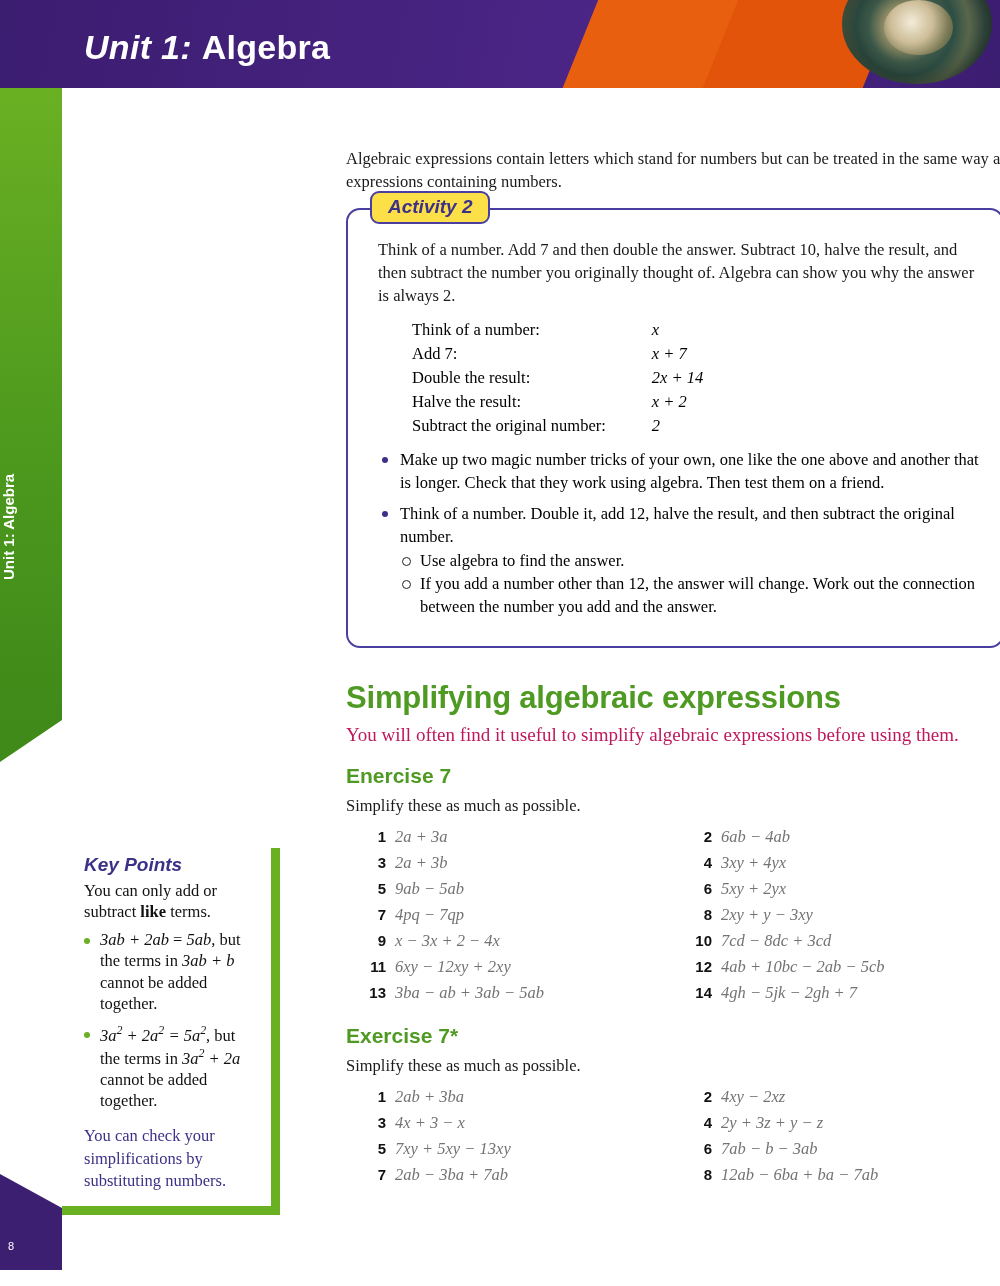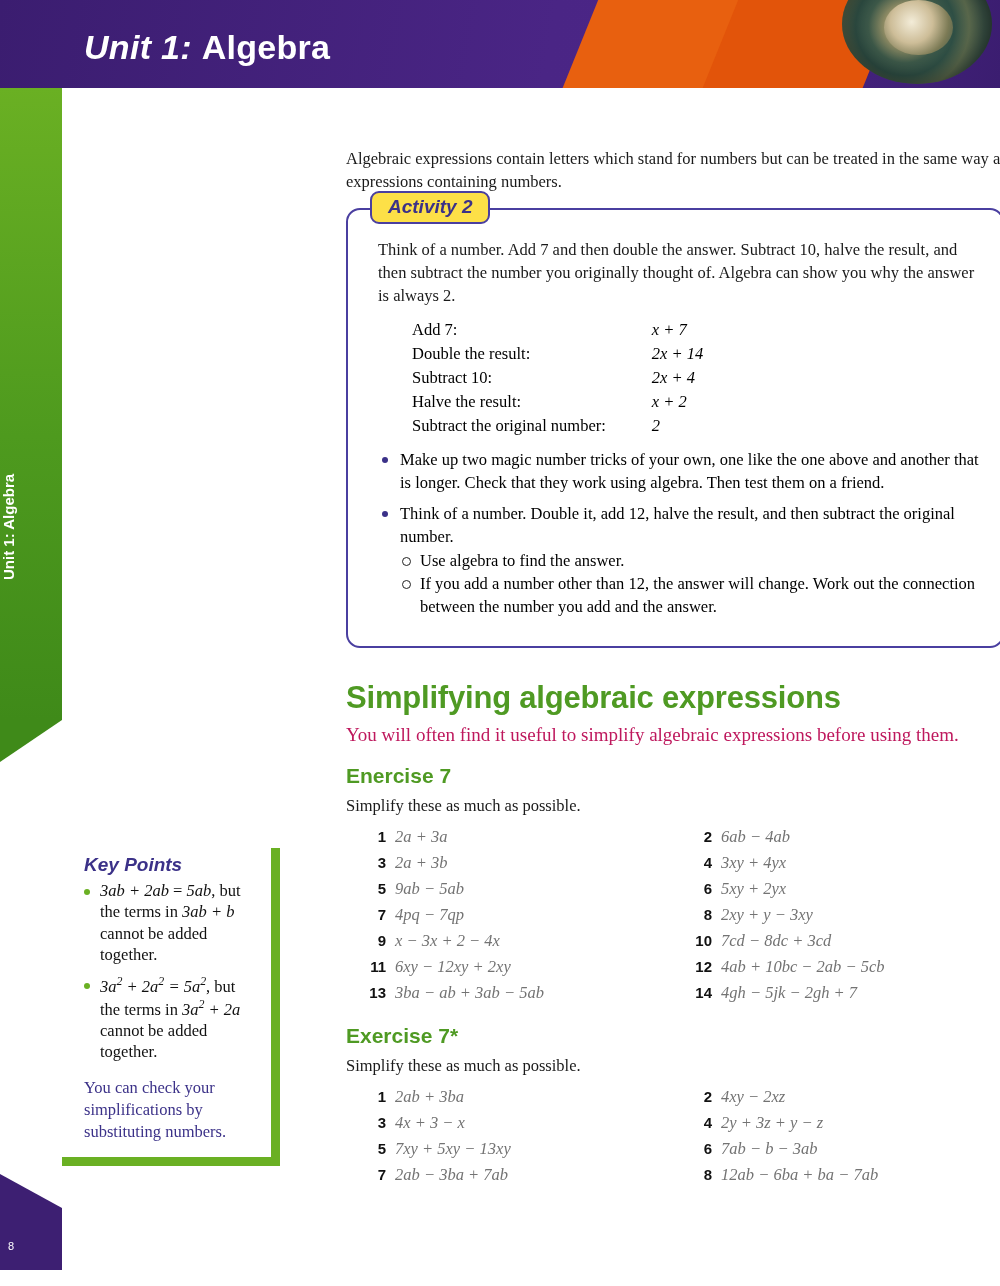--- a/index.html
+++ b/index.html
@@ -412,31 +412,31 @@
 
     <p class="intro-text">Algebraic expressions contain letters which stand for numbers but can be treated in the same way as expressions containing numbers.</p>
 
     <div class="activity-box">
       <div class="activity-tag">Activity 2</div>
 
       <p class="activity-intro">Think of a number. Add 7 and then double the answer. Subtract 10, halve the result, and then subtract the number you originally thought of. Algebra can show you why the answer is always 2.</p>
 
       <table class="steps">
         <tbody>
+            <tr>
+          <td class="label">Think of a number:</td>
+          <td class="expr">x</td>
+        </tr>
         <tr>
           <td class="label">Add 7:</td>
           <td class="expr">x + 7</td>
         </tr>
         <tr>
           <td class="label">Double the result:</td>
           <td class="expr">2x + 14</td>
-        </tr>
-        <tr>
-          <td class="label">Subtract 10:</td>
-          <td class="expr">2x + 4</td>
         </tr>
         <tr>
           <td class="label">Halve the result:</td>
           <td class="expr">x + 2</td>
         </tr>
         <tr>
           <td class="label">Subtract the original number:</td>
           <td class="expr">2</td>
         </tr>
       </tbody>
@@ -552,20 +552,21 @@
       <div class="q-item">
         <span class="q-num">8</span>
         <span class="q-expr">12ab − 6ba + ba − 7ab</span>
       </div>
     </div>
 
   </div>
 
   <div class="keypoints">
     <div class="kp-title">Key Points</div>
+    <p class="kp-lead"><span>You can only add or subtract </span><span class="bold">like</span><span> terms.</span></p>
     <ul class="kp-list">
       <li><span class="ital">3ab + 2ab</span><span> = </span><span class="ital">5ab</span><span>, but the terms in </span><span class="ital">3ab + b</span><span> cannot be added together.</span></li>
       <li><span class="ital">3a</span><sup class="ital">2</sup><span class="ital"> + 2a</span><sup class="ital">2</sup><span class="ital"> = 5a</span><sup class="ital">2</sup><span>, but the terms in </span><span class="ital">3a</span><sup class="ital">2</sup><span class="ital"> + 2a</span><span> cannot be added together.</span></li>
     </ul>
     <div class="kp-note">You can check your simplifications by substituting numbers.</div>
   </div>
 
   <div class="corner-purple"></div>
   <div class="page-number">8</div>
   <div class="bottom-strip"></div>

